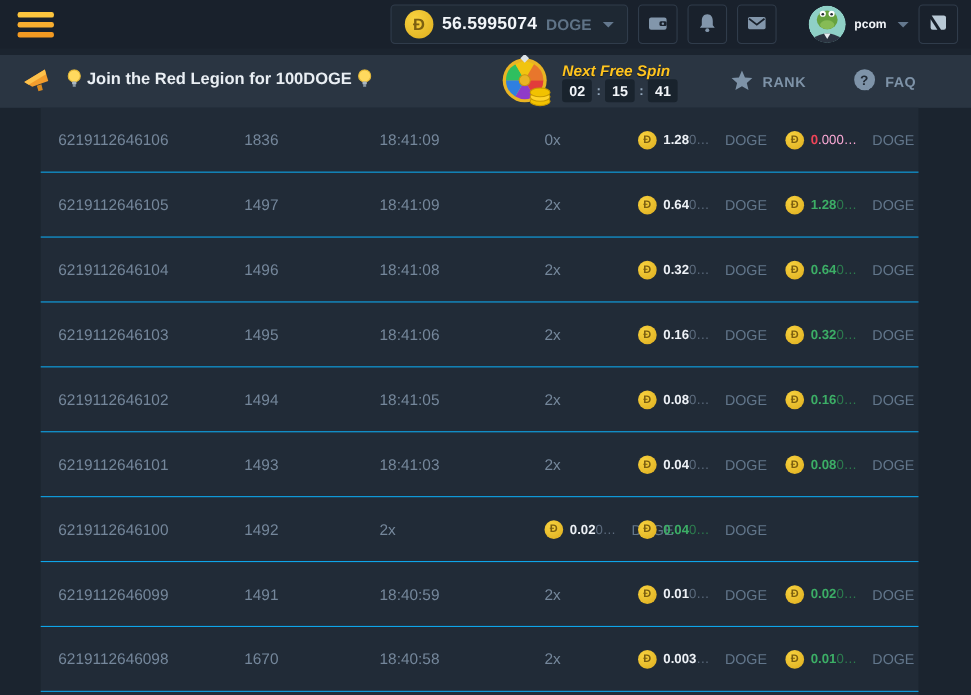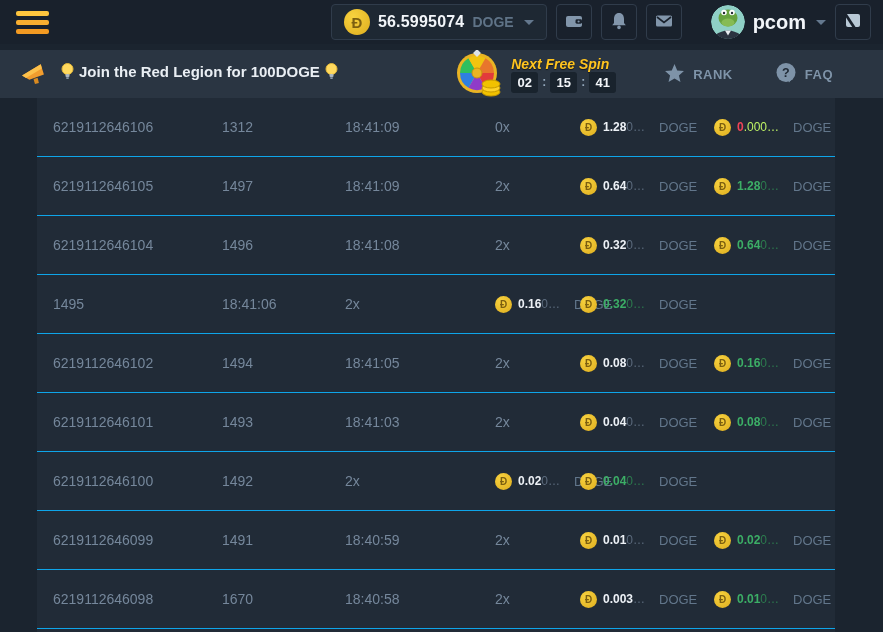--- a/index.html
+++ b/index.html
@@ -26,21 +26,21 @@
   .coin { display:inline-flex; align-items:center; justify-content:center; border-radius:50%;
     background:radial-gradient(circle at 35% 30%, #f8d23f, #ddad1e); flex:none; }
   .coin::before { content:"Đ"; font-weight:bold; color:#7c5f10; }
   .coin-lg { width:26px; height:26px; } .coin-lg::before { font-size:15px; }
   .coin-sm { width:17px; height:17px; } .coin-sm::before { font-size:10px; }
 
   .icon-btn { width:36px; height:36px; border:1px solid #303c4b; border-radius:4px;
     display:flex; align-items:center; justify-content:center; }
   .user { display:flex; align-items:center; gap:8px; margin-left:20px; cursor:pointer; }
   .avatar { width:34px; height:34px; border-radius:50%; overflow:hidden; display:block; }
-  .uname { color:#f2f5f9; font-size:20px; font-weight:bold; }
+  .uname { color:#f2f5f9; font-size:11px; font-weight:bold; }
 
   
   .announce { height:48px; margin-top:6px; background:#2a3542; display:flex; align-items:center;
     padding:0 50px 0 20px; }
   .annc-msg { display:flex; align-items:flex-start; gap:5px; margin-left:14px; cursor:pointer; }
   .annc-text { color:#e9eef3; font-size:15px; font-weight:bold; }
 
   .spin-group { margin-left:auto; display:flex; align-items:center; gap:8px; cursor:pointer; }
   .wheel-wrap { width:50px; height:48px; position:relative; }
   .spin-col { display:flex; flex-direction:column; gap:0; }
@@ -58,21 +58,21 @@
   
   .table { margin:0 48px 0 37px; background:#212b37; height:534px; }
   .row { display:grid; grid-template-columns:169px 123px 150px 85px 134px 1fr; align-items:center;
     height:59px; padding:0 16px; border-bottom:1px solid #0ea5e9; cursor:pointer; }
   .cell { color:#75879b; font-size:14px; }
   .amount { display:flex; align-items:center; gap:6px; }
   .num { font-weight:normal; font-size:12px; min-width:50px; white-space:nowrap; }
   .num i { font-style:normal; }
   .bet .num b { color:#edf1f6; } .bet .num i { color:#5c6b7d; }
   .profit.win .num b { color:#3cae66; } .profit.win .num i { color:#2c7c4e; }
-  .profit.loss .num b { color:#ef4458; } .profit.loss .num i { color:#bef264; }
+  .profit.loss .num b { color:#ef4458; } .profit.loss .num i { color:#f9a8d4; }
   .cur { color:#62768b; font-size:13px; }
 </style>
 </head>
 <body>
 
 <div class="topbar">
   <button class="hamburger" aria-label="menu">
     <span></span>
       <span></span>
       <span></span>
@@ -218,21 +218,21 @@
         </svg>
     </span>
     <span>FAQ</span>
   </div>
 </div>
 
 <div class="table">
 
   <div class="row">
     <div class="cell">6219112646106</div>
-    <div class="cell">1312</div>
+    <div class="cell">1836</div>
     <div class="cell">18:41:09</div>
     <div class="cell">0x</div>
     <div class="amount bet">
       <span class="coin coin-sm"></span>
       <span class="num"><b>1.28</b><i>0…</i></span>
       <span class="cur">DOGE</span>
     </div>
     <div class="amount profit loss">
       <span class="coin coin-sm"></span>
       <span class="num"><b>0</b><i>.000…</i></span>
@@ -268,20 +268,21 @@
       <span class="cur">DOGE</span>
     </div>
     <div class="amount profit win">
       <span class="coin coin-sm"></span>
       <span class="num"><b>0.64</b><i>0…</i></span>
       <span class="cur">DOGE</span>
     </div>
   </div>
 
   <div class="row">
+    <div class="cell">6219112646103</div>
     <div class="cell">1495</div>
     <div class="cell">18:41:06</div>
     <div class="cell">2x</div>
     <div class="amount bet">
       <span class="coin coin-sm"></span>
       <span class="num"><b>0.16</b><i>0…</i></span>
       <span class="cur">DOGE</span>
     </div>
     <div class="amount profit win">
       <span class="coin coin-sm"></span>

